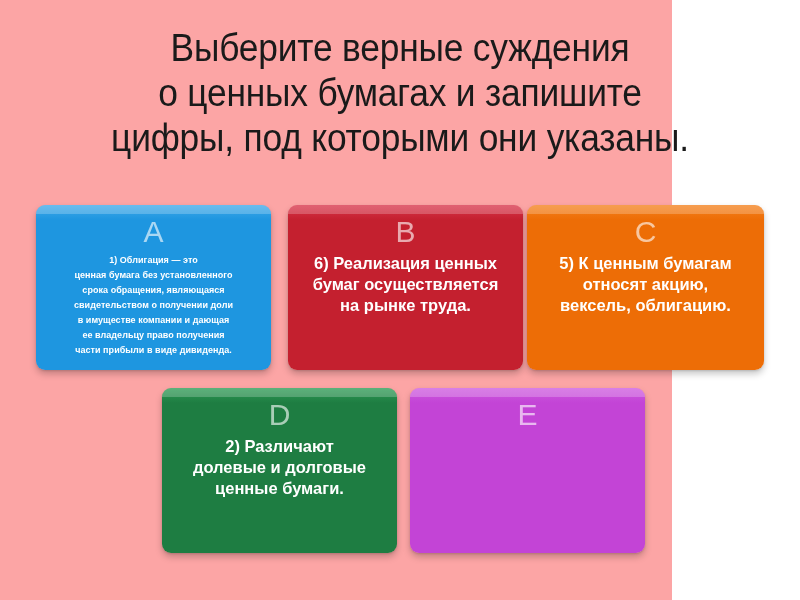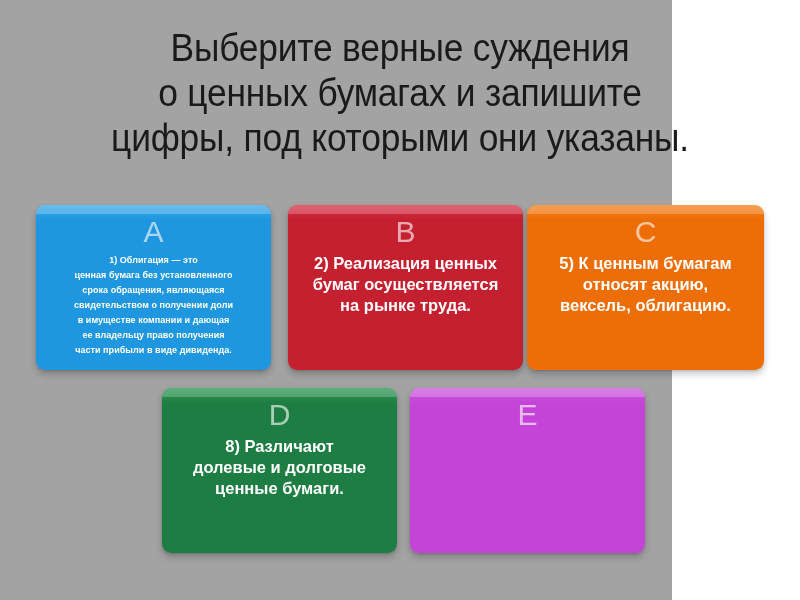--- a/index.html
+++ b/index.html
@@ -13,21 +13,21 @@
   body {
     background: #ffffff;
     font-family: "Liberation Sans", sans-serif;
     position: relative;
   }
 
   #quiz-root {
     width: 672px;
     height: 600px;
     position: relative;
-    background: #a3a3a3;
+    background: #fca5a5;
   }
 
   
   .question-title {
     position: absolute;
     left: 0;
     top: 26px;
     width: 800px;
     text-align: center;
     color: #1a1a1a;
@@ -122,35 +122,35 @@
 ценная бумага без установленного
 срока обращения, являющаяся
 свидетельством о получении доли
 в имуществе компании и дающая
 ее владельцу право получения
 части прибыли в виде дивиденда.</div>
   </div>
 
   <div class="card" id="card-b" style="background: linear-gradient(rgb(217, 52, 74) 0%, rgb(196, 32, 47) 9%, rgb(196, 32, 47) 100%);">
     <div class="card-letter">B</div>
-    <div class="card-text">2) Реализация ценных
+    <div class="card-text">6) Реализация ценных
 бумаг осуществляется
 на рынке труда.</div>
   </div>
 
   <div class="card" id="card-c" style="background: linear-gradient(rgb(244, 130, 30) 0%, rgb(237, 109, 6) 9%, rgb(237, 109, 6) 100%);">
     <div class="card-letter">C</div>
     <div class="card-text">5) К ценным бумагам
 относят акцию,
 вексель, облигацию.</div>
   </div>
 
   <div class="card" id="card-d" style="background: linear-gradient(rgb(46, 155, 85) 0%, rgb(30, 125, 66) 9%, rgb(30, 125, 66) 100%);">
     <div class="card-letter">D</div>
-    <div class="card-text">8) Различают
+    <div class="card-text">2) Различают
 долевые и долговые
 ценные бумаги.</div>
   </div>
 
   <div class="card" id="card-e" style="background: linear-gradient(rgb(206, 91, 223) 0%, rgb(195, 68, 214) 9%, rgb(195, 68, 214) 100%);">
     <div class="card-letter">E</div>
   </div>
 
 </div>
 

